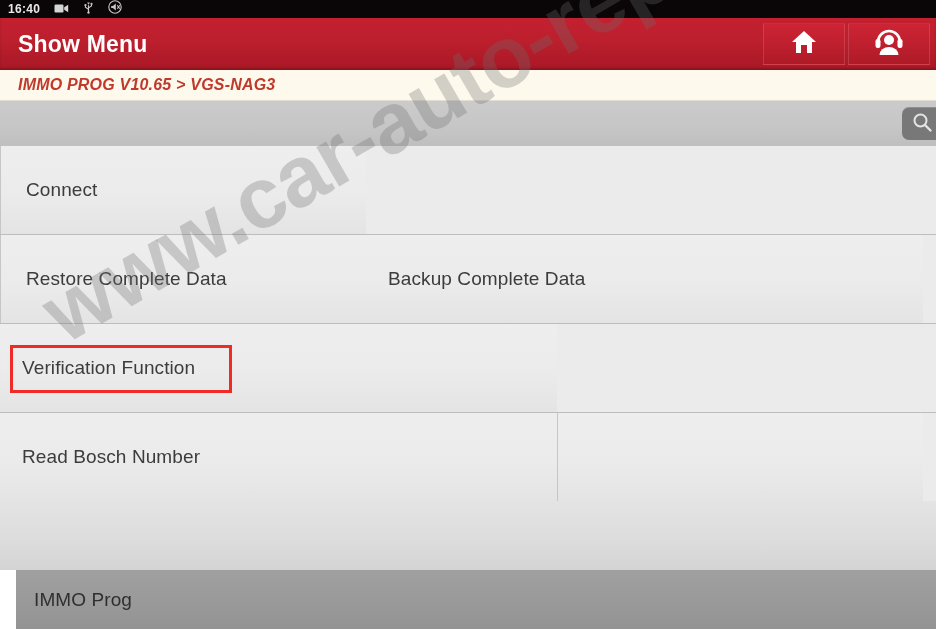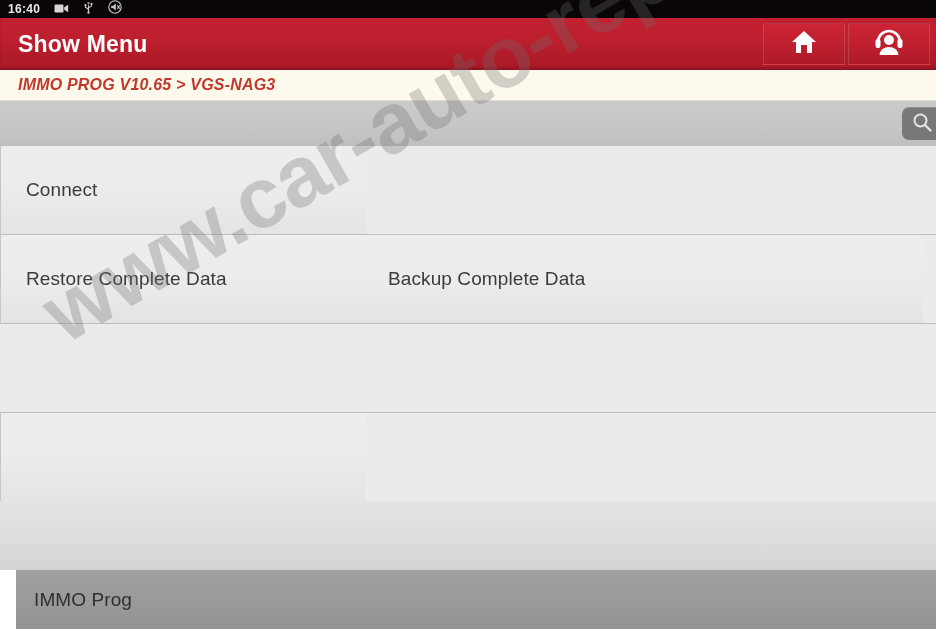--- a/index.html
+++ b/index.html
@@ -310,23 +310,29 @@
   <div class="menu-row">
     <div class="menu-cell right">
       <span class="menu-label">Restore Complete Data</span>
     </div>
     <div class="menu-cell">
       <span class="menu-label">Backup Complete Data</span>
     </div>
   </div>
 
   <div class="menu-row">
+    <div class="menu-cell highlighted">
+      <span class="menu-label">Verification Function</span>
+    </div>
   </div>
 
   <div class="menu-row">
+    <div class="menu-cell">
+      <span class="menu-label">Read Bosch Number</span>
+    </div>
     <div class="menu-cell right empty">
       <span class="menu-label"></span>
     </div>
   </div>
 
 </div>
 
 <div class="filler"></div>
 
 <div class="bottombar">

